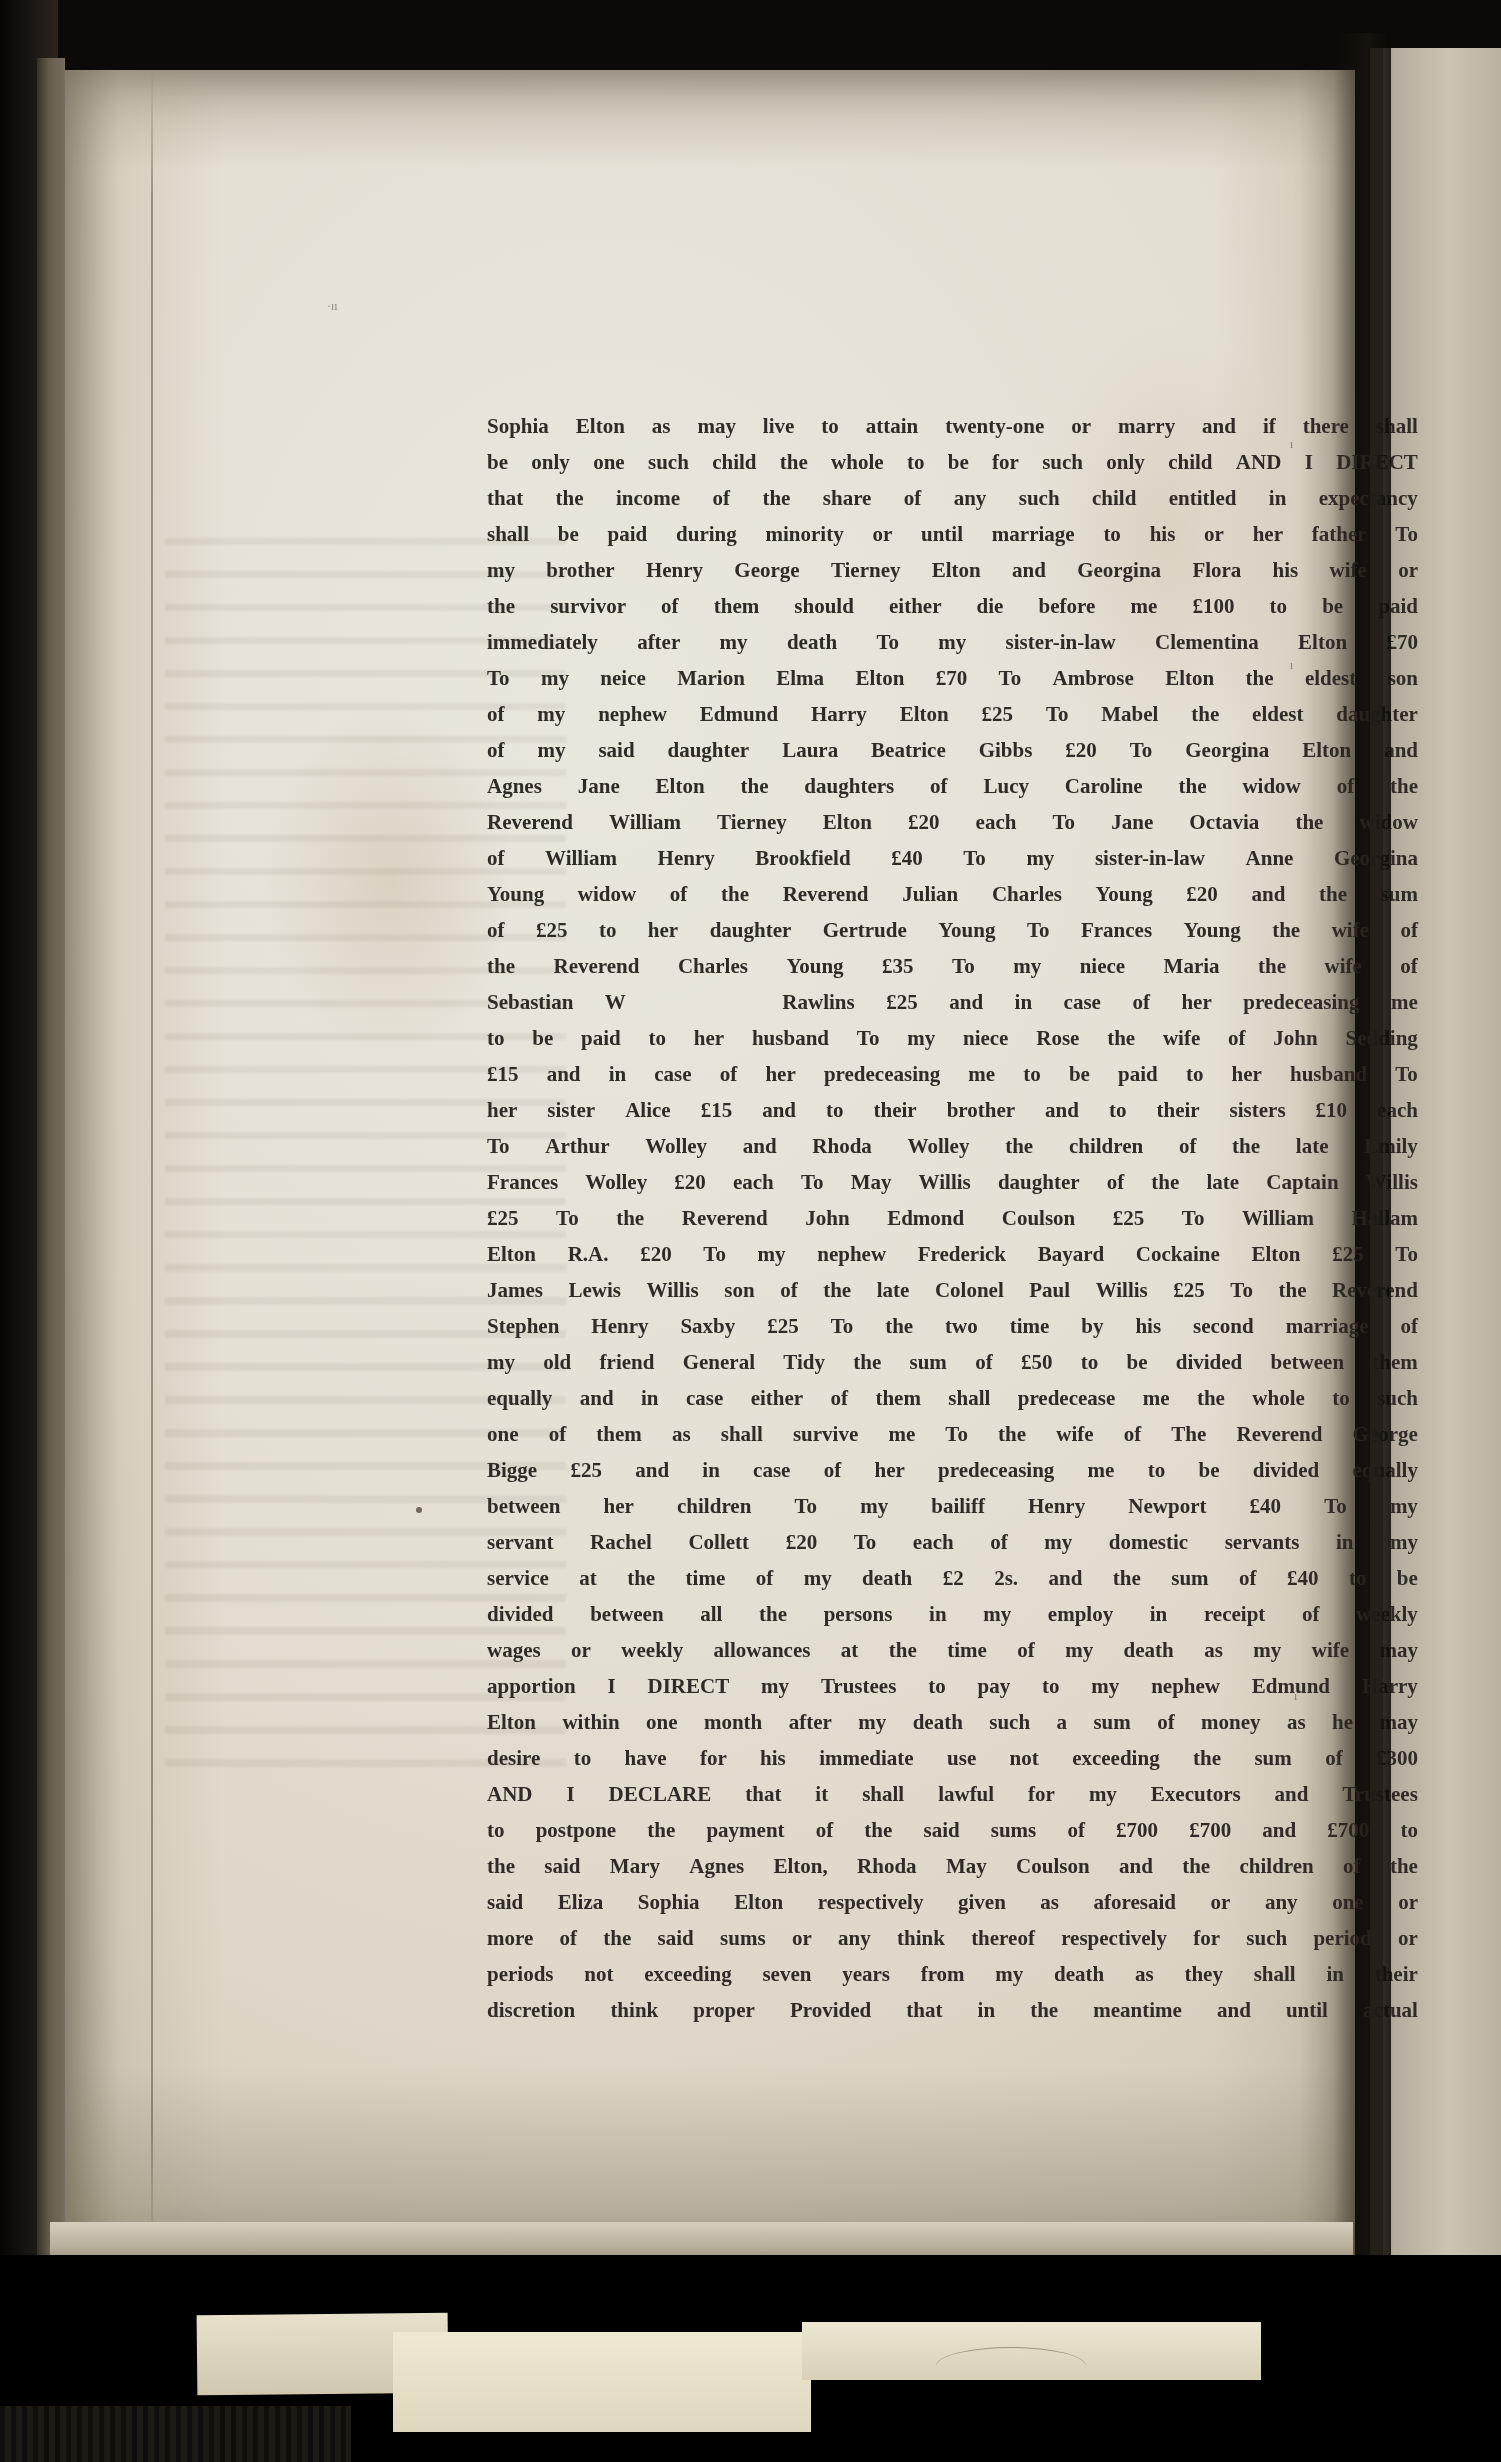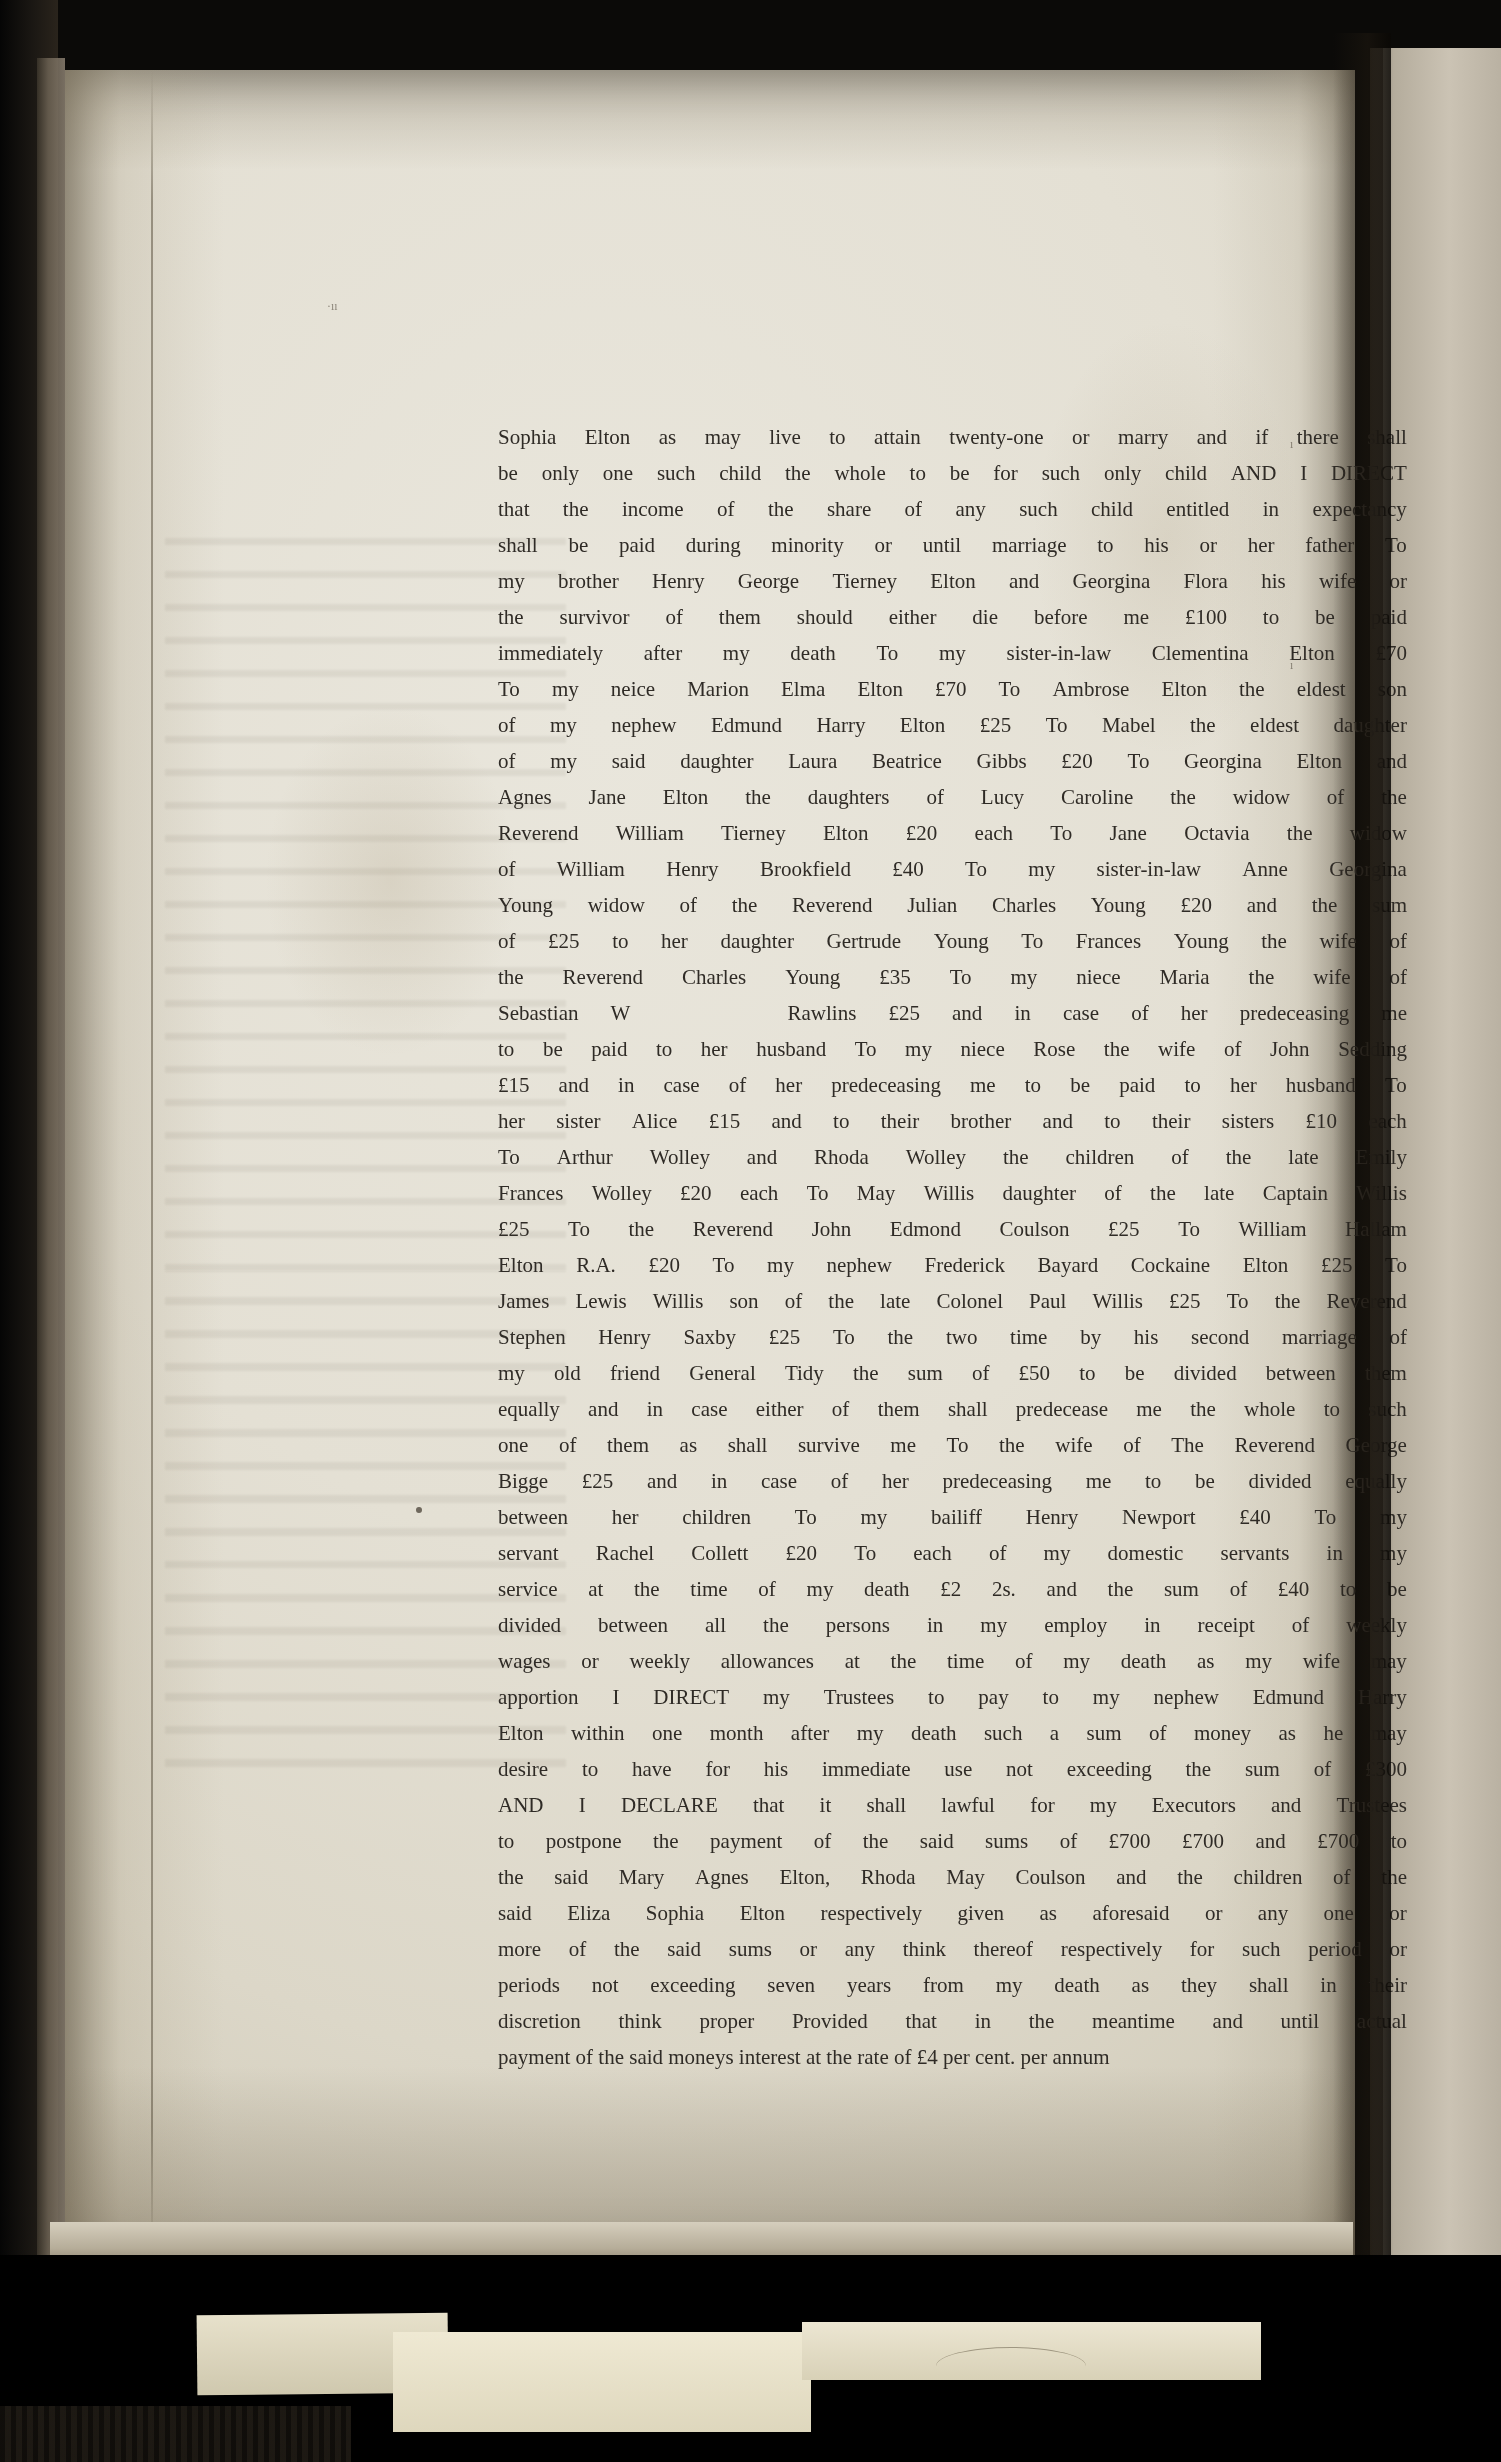--- a/index.html
+++ b/index.html
@@ -135,22 +135,23 @@
     left: 422px;
     top: 338px;
     width: 931px;
     color: #2f2b26;
     font-size: 21px;
     line-height: 36px;
     text-align: justify;
     text-justify: inter-word;
   }
   .textblock p {
-    margin: 11px;
+    margin: 0;
     text-indent: 0;
+    font-weight: bold;
   }
   .line {
     display: block;
     white-space: nowrap;
   }
   
   .line.j {
     display: flex;
     justify-content: space-between;
   }
@@ -920,21 +921,20 @@
             <span>proper</span>
             <span>Provided</span>
             <span>that</span>
             <span>in</span>
             <span>the</span>
             <span>meantime</span>
             <span>and</span>
             <span>until</span>
             <span>actual</span>
           </span>
-          <span class="line last">payment of the said moneys interest at the rate of £4 per cent. per annum</span>
         </p>
     </div>
   </div>
 
   <div class="binding-shadow"></div>
 
   <div class="book-bottom-edge"></div>
   <div class="desk"></div>
   <div class="slip s2"></div>
   <div class="slip s1"></div>

